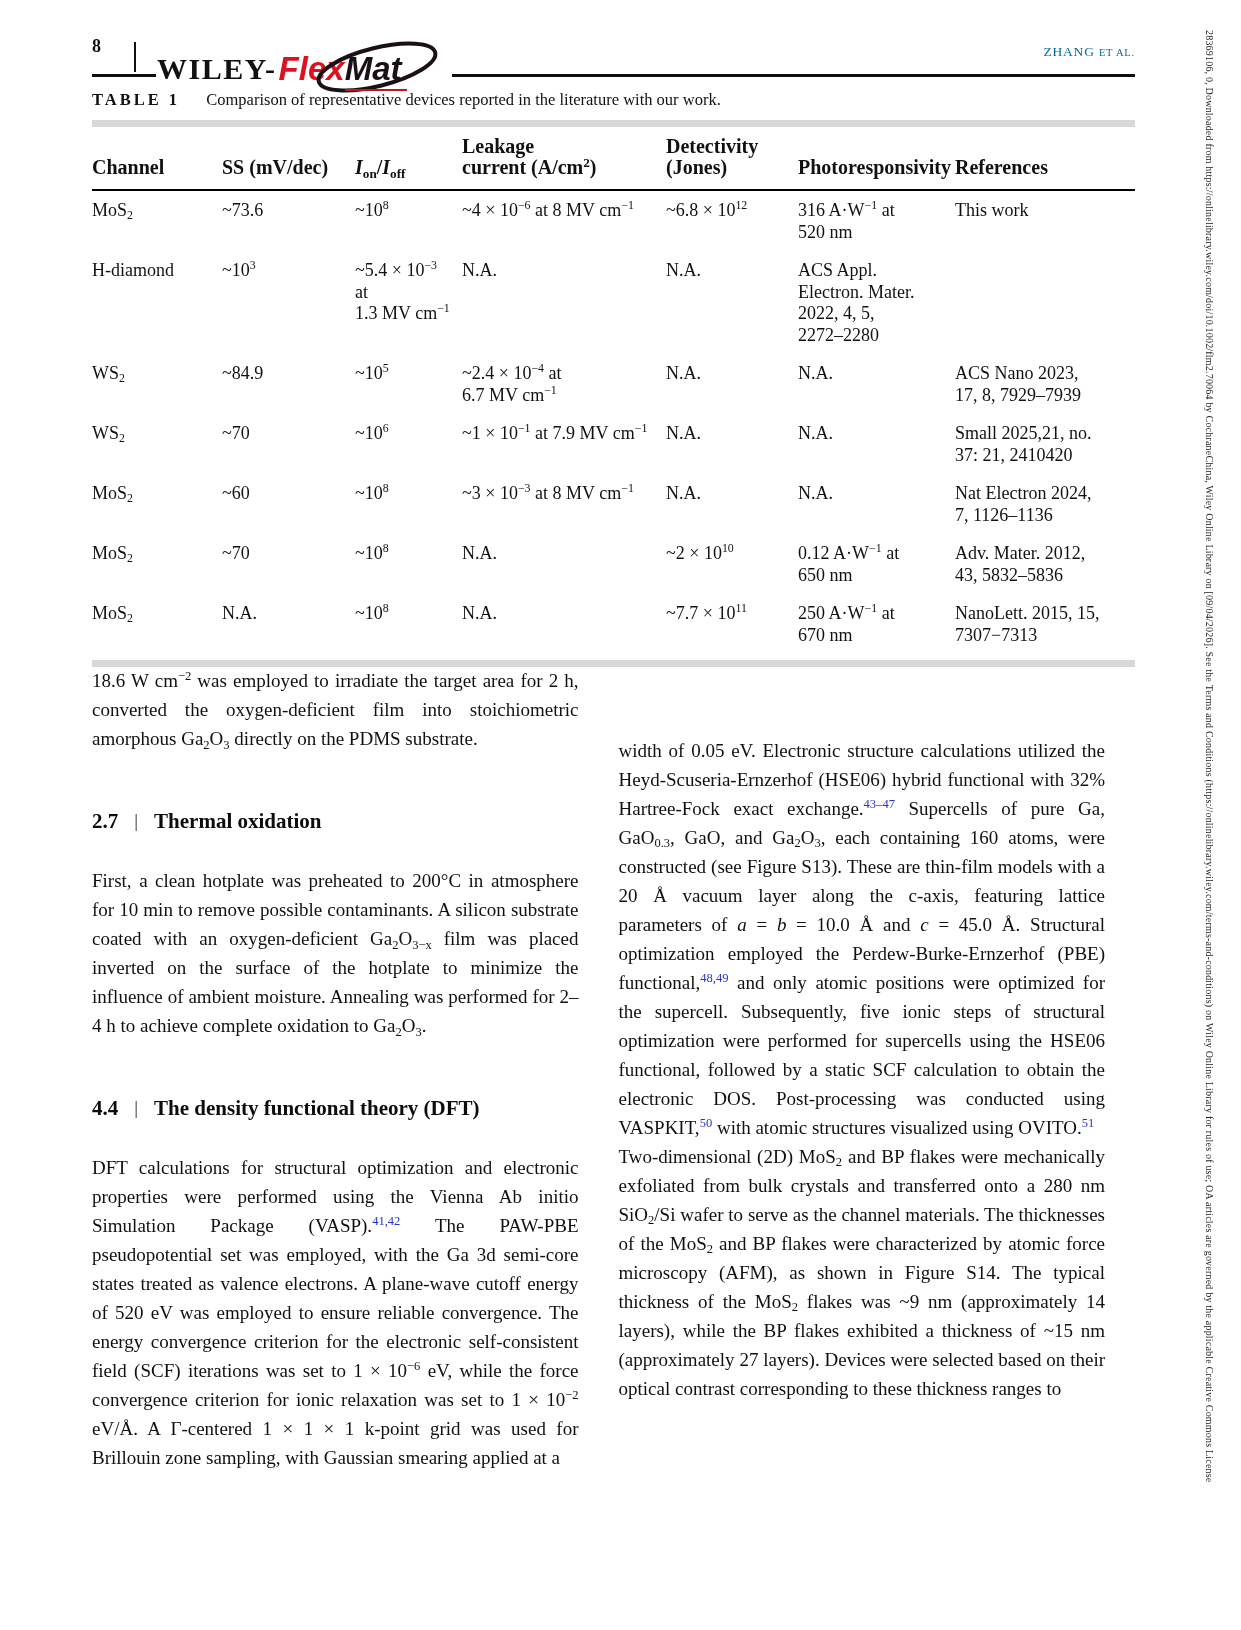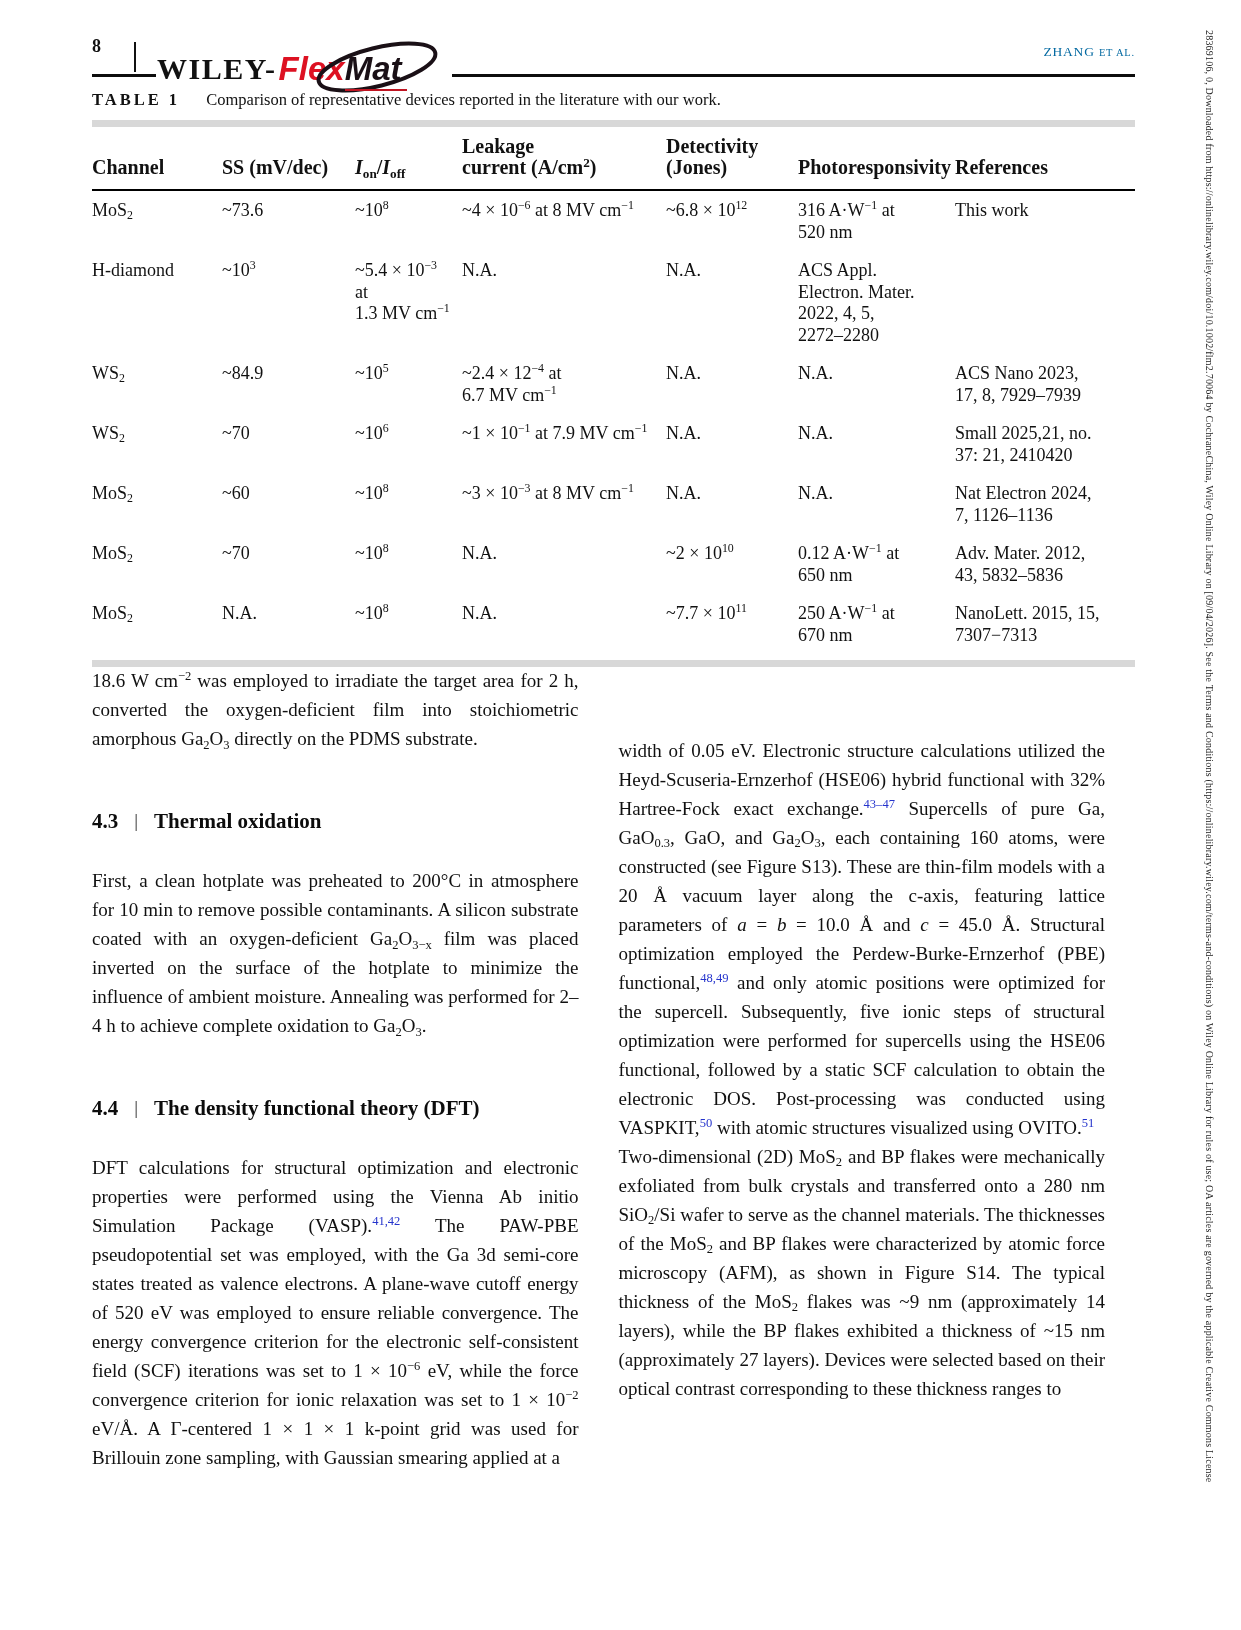--- a/index.html
+++ b/index.html
@@ -108,21 +108,21 @@
           <div class="td"><span class="seg-n">~10</span><span class="seg-sup">3</span></div>
           <div class="td"><span class="seg-n">~5.4 × 10</span><span class="seg-sup">−3</span><span class="seg-n"> at</span><br><span class="seg-n">1.3 MV cm</span><span class="seg-sup">−1</span></div>
           <div class="td"><span class="seg-n">N.A.</span></div>
           <div class="td"><span class="seg-n">N.A.</span></div>
           <div class="td"><span class="seg-n">ACS Appl.</span><br><span class="seg-n">Electron. Mater.</span><br><span class="seg-n">2022, 4, 5,</span><br><span class="seg-n">2272–2280</span></div>
         </div>
         <div class="t-row t-grid">
           <div class="td"><span class="seg-n">WS</span><span class="seg-sub">2</span></div>
           <div class="td"><span class="seg-n">~84.9</span></div>
           <div class="td"><span class="seg-n">~10</span><span class="seg-sup">5</span></div>
-          <div class="td"><span class="seg-n">~2.4 × 12</span><span class="seg-sup">−4</span><span class="seg-n"> at</span><br><span class="seg-n">6.7 MV cm</span><span class="seg-sup">−1</span></div>
+          <div class="td"><span class="seg-n">~2.4 × 10</span><span class="seg-sup">−4</span><span class="seg-n"> at</span><br><span class="seg-n">6.7 MV cm</span><span class="seg-sup">−1</span></div>
           <div class="td"><span class="seg-n">N.A.</span></div>
           <div class="td"><span class="seg-n">N.A.</span></div>
           <div class="td"><span class="seg-n">ACS Nano 2023,</span><br><span class="seg-n">17, 8, 7929–7939</span></div>
         </div>
         <div class="t-row t-grid">
           <div class="td"><span class="seg-n">WS</span><span class="seg-sub">2</span></div>
           <div class="td"><span class="seg-n">~70</span></div>
           <div class="td"><span class="seg-n">~10</span><span class="seg-sup">6</span></div>
           <div class="td"><span class="seg-n">~1 × 10</span><span class="seg-sup">−1</span><span class="seg-n"> at 7.9 MV cm</span><span class="seg-sup">−1</span></div>
           <div class="td"><span class="seg-n">N.A.</span></div>
@@ -156,21 +156,21 @@
           <div class="td"><span class="seg-n">250 A·W</span><span class="seg-sup">−1</span><span class="seg-n"> at</span><br><span class="seg-n">670 nm</span></div>
           <div class="td"><span class="seg-n">NanoLett. 2015, 15,</span><br><span class="seg-n">7307−7313</span></div>
         </div>
       </div>
     <div class="band"></div>
   </div>
 
   <div class="columns">
     <div class="col" id="col-left">
         <p class="para"><span class="seg-n">18.6 W cm</span><span class="seg-sup">−2</span><span class="seg-n"> was employed to irradiate the target area for 2 h, converted the oxygen-deficient film into stoichiometric amorphous Ga</span><span class="seg-sub">2</span><span class="seg-n">O</span><span class="seg-sub">3</span><span class="seg-n"> directly on the PDMS substrate.</span></p>
-        <h2 class="sec"><span>4.3</span><span class="h-bar">|</span><span>Thermal oxidation</span></h2>
+        <h2 class="sec"><span>2.7</span><span class="h-bar">|</span><span>Thermal oxidation</span></h2>
         <p class="para"><span class="seg-n">First, a clean hotplate was preheated to 200°C in atmosphere for 10 min to remove possible contaminants. A silicon substrate coated with an oxygen-deficient Ga</span><span class="seg-sub">2</span><span class="seg-n">O</span><span class="seg-sub">3−x</span><span class="seg-n"> film was placed inverted on the surface of the hotplate to minimize the influence of ambient moisture. Annealing was performed for 2–4 h to achieve complete oxidation to Ga</span><span class="seg-sub">2</span><span class="seg-n">O</span><span class="seg-sub">3</span><span class="seg-n">.</span></p>
         <h2 class="sec"><span>4.4</span><span class="h-bar">|</span><span>The density functional theory (DFT)</span></h2>
         <p class="para"><span class="seg-n">DFT calculations for structural optimization and electronic properties were performed using the Vienna Ab initio Simulation Package (VASP).</span><span class="seg-cite">41,42</span><span class="seg-n"> The PAW-PBE pseudopotential set was employed, with the Ga 3d semi-core states treated as valence electrons. A plane-wave cutoff energy of 520 eV was employed to ensure reliable convergence. The energy convergence criterion for the electronic self-consistent field (SCF) iterations was set to 1 × 10</span><span class="seg-sup">−6</span><span class="seg-n"> eV, while the force convergence criterion for ionic relaxation was set to 1 × 10</span><span class="seg-sup">−2</span><span class="seg-n"> eV/Å. A Γ-centered 1 × 1 × 1 k-point grid was used for Brillouin zone sampling, with Gaussian smearing applied at a</span></p>
       </div>
     <div class="col" id="col-right">
         <p class="para"><span class="seg-n">width of 0.05 eV. Electronic structure calculations utilized the Heyd-Scuseria-Ernzerhof (HSE06) hybrid functional with 32% Hartree-Fock exact exchange.</span><span class="seg-cite">43–47</span><span class="seg-n"> Supercells of pure Ga, GaO</span><span class="seg-sub">0.3</span><span class="seg-n">, GaO, and Ga</span><span class="seg-sub">2</span><span class="seg-n">O</span><span class="seg-sub">3</span><span class="seg-n">, each containing 160 atoms, were constructed (see Figure S13). These are thin-film models with a 20 Å vacuum layer along the c-axis, featuring lattice parameters of </span><span class="seg-i">a</span><span class="seg-n"> = </span><span class="seg-i">b</span><span class="seg-n"> = 10.0 Å and </span><span class="seg-i">c</span><span class="seg-n"> = 45.0 Å. Structural optimization employed the Perdew-Burke-Ernzerhof (PBE) functional,</span><span class="seg-cite">48,49</span><span class="seg-n"> and only atomic positions were optimized for the supercell. Subsequently, five ionic steps of structural optimization were performed for supercells using the HSE06 functional, followed by a static SCF calculation to obtain the electronic DOS. Post-processing was conducted using VASPKIT,</span><span class="seg-cite">50</span><span class="seg-n"> with atomic structures visualized using OVITO.</span><span class="seg-cite">51</span></p>
         <p class="para"><span class="seg-n">Two-dimensional (2D) MoS</span><span class="seg-sub">2</span><span class="seg-n"> and BP flakes were mechanically exfoliated from bulk crystals and transferred onto a 280 nm SiO</span><span class="seg-sub">2</span><span class="seg-n">/Si wafer to serve as the channel materials. The thicknesses of the MoS</span><span class="seg-sub">2</span><span class="seg-n"> and BP flakes were characterized by atomic force microscopy (AFM), as shown in Figure S14. The typical thickness of the MoS</span><span class="seg-sub">2</span><span class="seg-n"> flakes was ~9 nm (approximately 14 layers), while the BP flakes exhibited a thickness of ~15 nm (approximately 27 layers). Devices were selected based on their optical contrast corresponding to these thickness ranges to</span></p>
       </div>
   </div>
 

